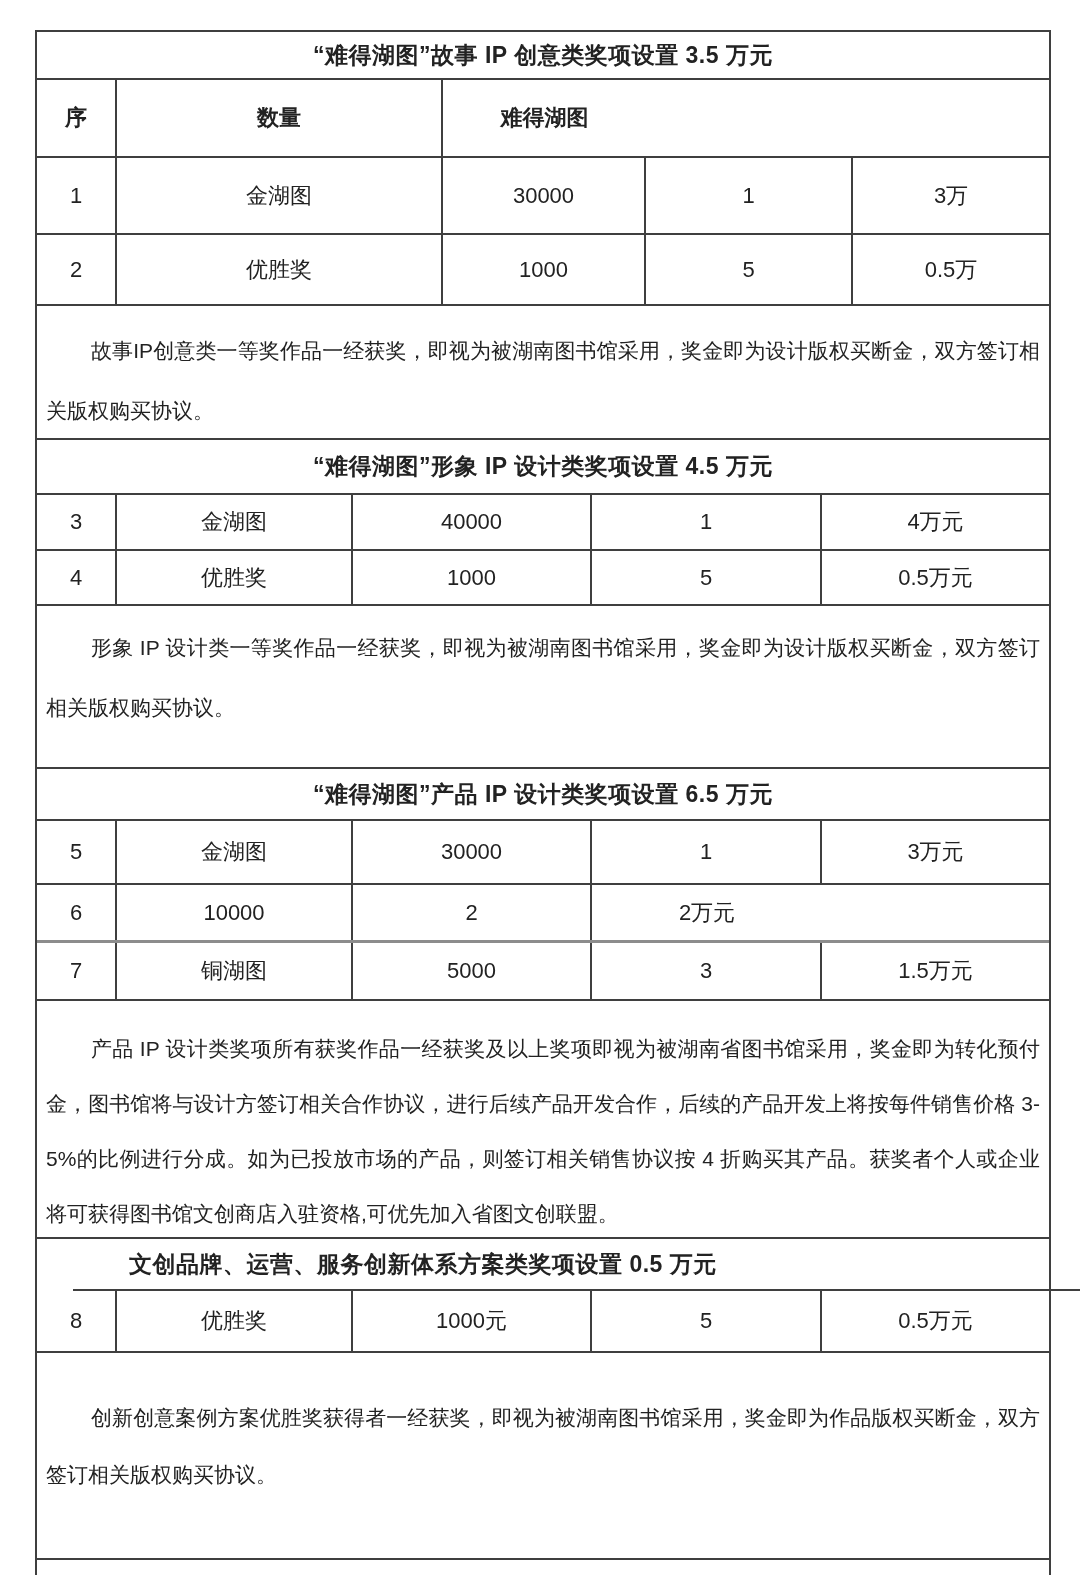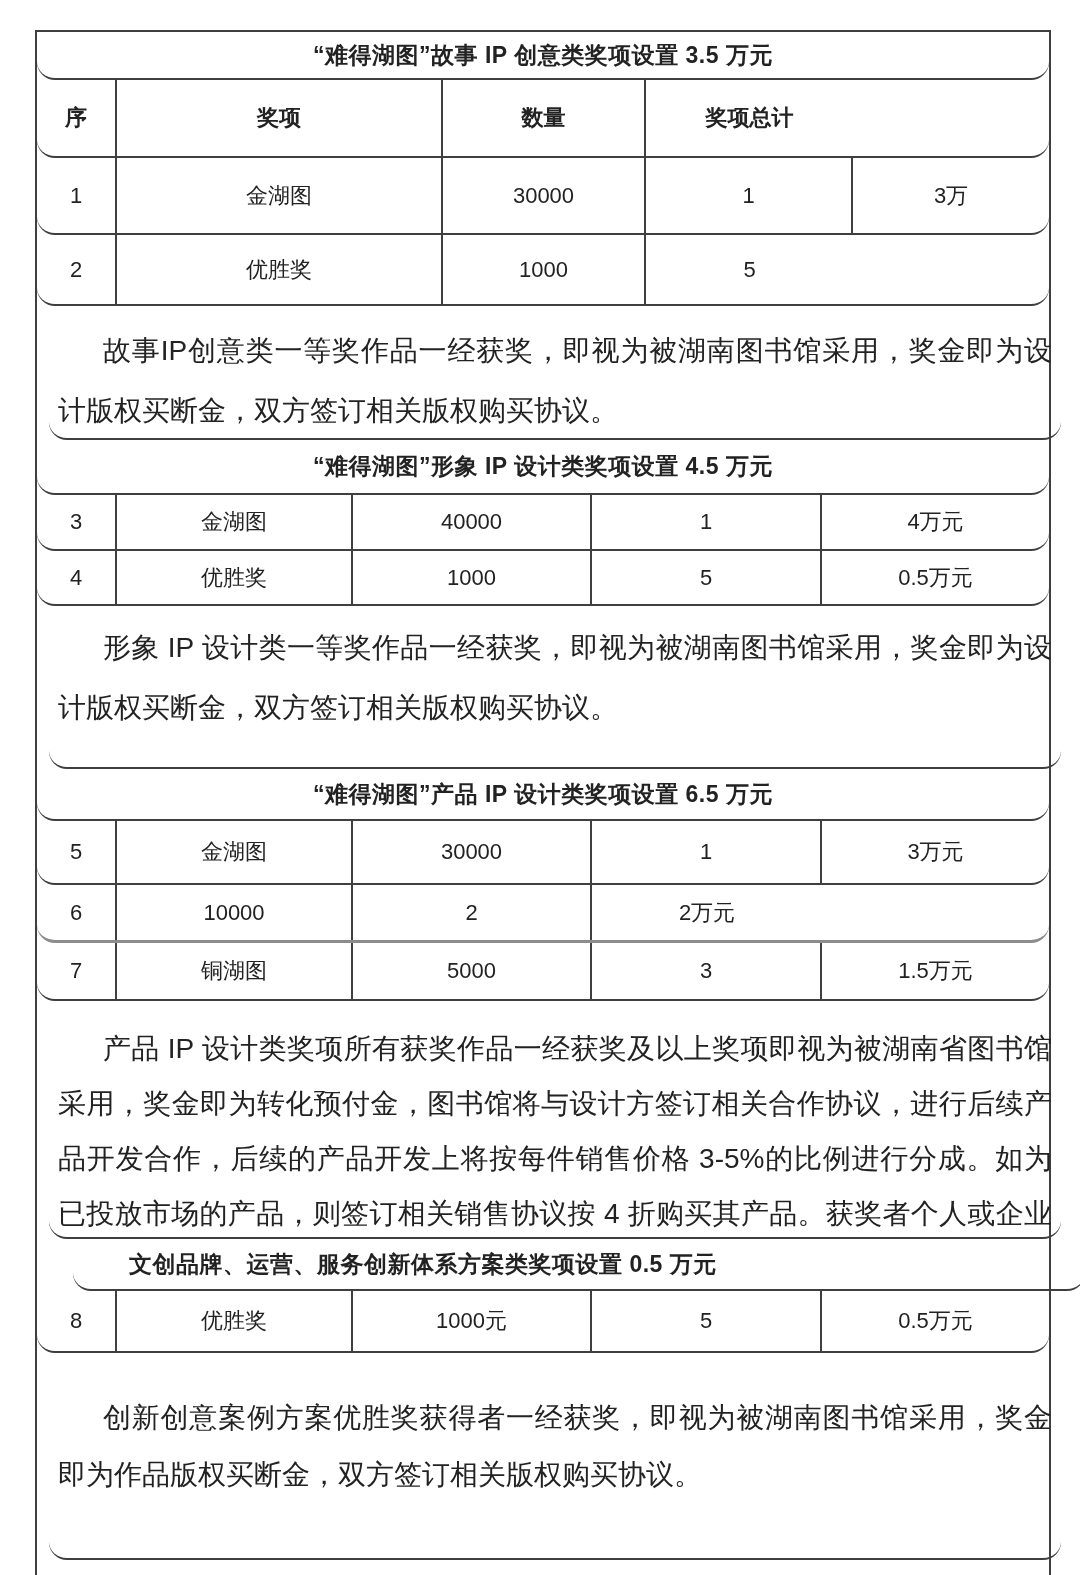--- a/index.html
+++ b/index.html
@@ -18,21 +18,20 @@
     position:absolute;
     left:35px;
     top:30px;
     width:1016px;
     border:2px solid var(--line);
     background:#ffffff;
   }
   .row{
     width:100%;
     border-bottom:2px solid var(--line);
-    border-radius:18px;
   }
   .row:last-child{border-bottom:none;}
   .grid{display:grid;}
   .cols-a{grid-template-columns:80px 326px 203px 207px 196px;}
   .cols-b{grid-template-columns:80px 236px 239px 230px 227px;}
   .cell{
     display:flex;
     align-items:center;
     justify-content:center;
     font-size:22px;
@@ -49,27 +48,26 @@
     font-size:23px;
     font-weight:bold;
     letter-spacing:0.5px;
   }
   .title-left{
     justify-content:flex-start;
     padding-left:56px;
     margin-left:36px;
   }
   .note-row{
-    font-size:28px;
+    font-size:21px;
     text-align:justify;
     text-indent:45px;
     padding-left:9px;
     padding-right:9px;
     overflow:hidden;
-    margin-left:12px;
   }
   .note-1{height:134px;line-height:60px;padding-top:15px;}
   .note-2{height:163px;line-height:60px;padding-top:12px;}
   .note-3{height:238px;line-height:55px;padding-top:20px;}
   .note-4{height:207px;line-height:57px;padding-top:36px;}
   .h48{height:48px;}
   .h78{height:78px;}
   .h77{height:77px;}
   .h71{height:71px;}
   .h55{height:55px;}
@@ -90,38 +88,38 @@
 </style>
 </head>
 <body>
 
 <div class="award-table">
 
   <div class="row title-row h48">“难得湖图”故事 IP 创意类奖项设置 3.5 万元</div>
 
   <div class="row grid cols-a h78">
     <div class="cell bold">序</div>
-    <div class="cell bold">奖项</div>
     <div class="cell bold">数量</div>
-    <div class="cell bold">奖项总计</div>
+    <div class="cell bold">难得湖图</div>
   </div>
 
   <div class="row grid cols-a h77">
     <div class="cell">1</div>
     <div class="cell">金湖图</div>
     <div class="cell">30000</div>
     <div class="cell">1</div>
     <div class="cell">3万</div>
   </div>
 
   <div class="row grid cols-a h71">
     <div class="cell">2</div>
     <div class="cell">优胜奖</div>
     <div class="cell">1000</div>
     <div class="cell">5</div>
+    <div class="cell">0.5万</div>
   </div>
 
   <div class="row note-row note-1">故事IP创意类一等奖作品一经获奖，即视为被湖南图书馆采用，奖金即为设计版权买断金，双方签订相关版权购买协议。</div>
 
   <div class="row title-row h55">“难得湖图”形象 IP 设计类奖项设置 4.5 万元</div>
 
   <div class="row grid cols-b h56">
     <div class="cell">3</div>
     <div class="cell">金湖图</div>
     <div class="cell">40000</div>

